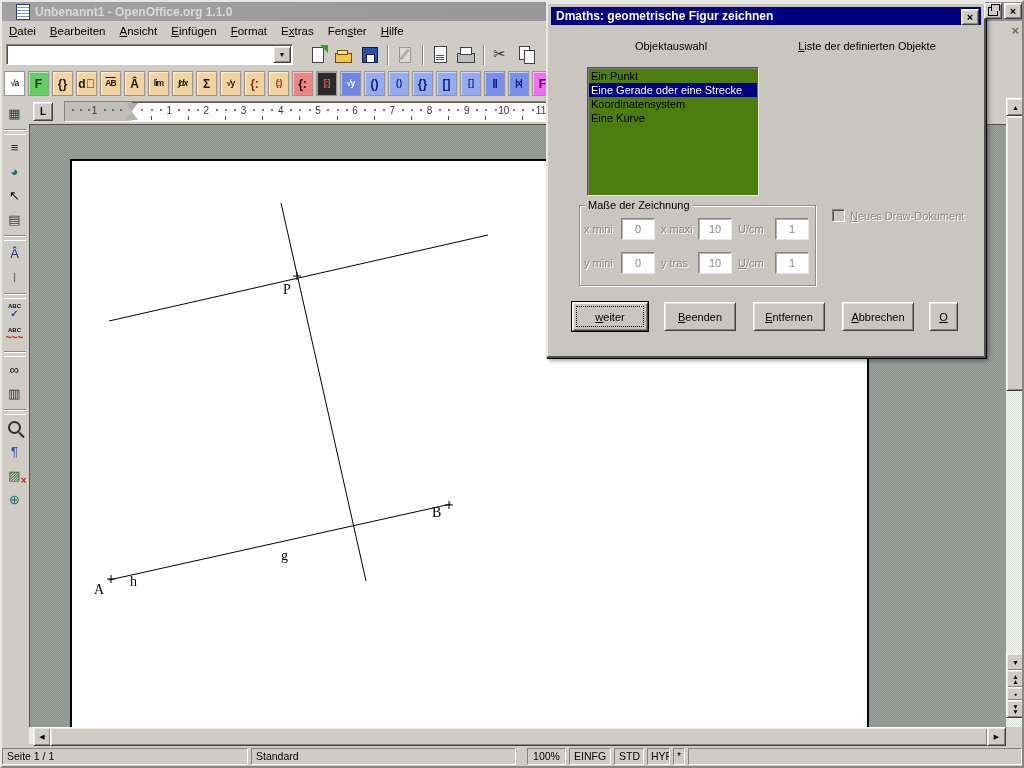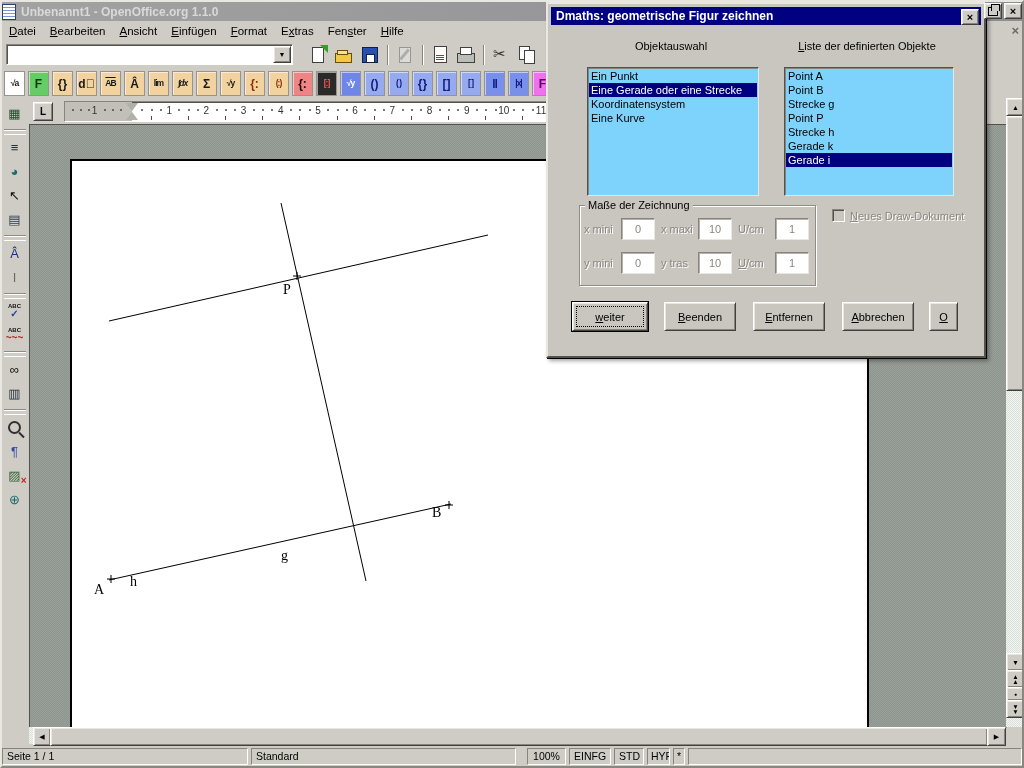--- a/index.html
+++ b/index.html
@@ -12,21 +12,21 @@
   .sunk{border:1px solid;border-color:#87837d #ffffff #ffffff #87837d;
         box-shadow:inset 1px 1px 0 #55524d}
 
   
   .frame{position:absolute;inset:0;border:2px solid;
          border-color:#e9e7e2 #8a8781 #8a8781 #e9e7e2;pointer-events:none;z-index:40}
 
   
   .titlebar{position:absolute;left:2px;top:2px;right:2px;height:19px;
             background:linear-gradient(90deg,#a2a2a2,#8e8e92);
-            display:flex;align-items:center;padding-left:0;
+            display:flex;align-items:center;padding-left:14px;
             color:#d9d9d9;font-weight:bold;font-size:12px;white-space:nowrap}
   .docicon{width:12px;height:14px;margin-right:5px;border:1px solid #28406e;flex:none;
            background:repeating-linear-gradient(180deg,#ffffff 0 2px,#7b97d6 2px 3px)}
   .tbbtns{position:absolute;top:0;right:2px;display:flex;gap:2px}
   .tbbtn{width:16px;height:14px;display:flex;align-items:center;justify-content:center;
          font-size:11px;font-weight:bold;color:#000}
   .restore-sq{position:relative;width:8px;height:7px;border:1px solid #000;background:#cfccc5}
   .restore-sq::before{content:"";position:absolute;left:2px;top:-4px;width:7px;height:6px;
          border:1px solid #000;border-bottom:none;background:#cfccc5}
 
@@ -169,21 +169,21 @@
   
   .dialog{position:absolute;left:546px;top:2px;width:436px;height:352px;background:#c9c6c0;
         border:2px solid;border-color:#e9e7e2 #55524d #55524d #e9e7e2;
         box-shadow:1px 1px 0 #000,3px 3px 4px rgba(0,0,0,.35);z-index:30;font-size:11px}
   .dlg-title{position:absolute;left:3px;top:3px;right:3px;height:18px;background:#000080;
         color:#fff;font-weight:bold;font-size:12px;display:flex;align-items:center;
         padding-left:5px}
   .dlg-close{position:absolute;right:2px;top:2px;width:16px;height:14px;display:flex;
         align-items:center;justify-content:center;font-size:11px;font-weight:bold;color:#000}
   .dlg-label{position:absolute;text-align:center;color:#000}
-  .dlg-list{position:absolute;top:63px;height:125px;background:#7dd3fc;padding:1px;
+  .dlg-list{position:absolute;top:63px;height:125px;background:#4d7c0f;padding:1px;
         overflow:hidden;border:1px solid;border-color:#55524d #e9e7e2 #e9e7e2 #55524d;
         box-shadow:inset 1px 1px 0 #87837d}
   .lbxitem{height:14px;line-height:14px;padding:0 2px;white-space:nowrap}
   .lbxitem.sel{background:#000080;color:#fff}
   .dlg-group{position:absolute;left:31px;top:201px;width:235px;height:79px;
         border:1px solid #908c85;box-shadow:inset 1px 1px 0 #fff,1px 1px 0 #fff}
   .dlg-group-title{position:absolute;top:-7px;left:5px;background:#c9c6c0;padding:0 3px;
         color:#000}
   .mg-row{position:absolute;left:4px;display:flex;align-items:center;height:24px}
   .mg-row1{top:11px}.mg-row2{top:45px}
@@ -467,29 +467,20 @@
     </div>
   </div>
   <div class="dlg-label" style="left:39px;width:168px;top:36px">Objektauswahl</div>
   <div class="dlg-label" style="left:236px;width:166px;top:36px"><u>L</u>iste der definierten Objekte</div>
   <div class="dlg-list" id="list-object-types" style="left:39px;width:168px">
       <div class="lbxitem">Ein Punkt</div>
       <div class="lbxitem sel">Eine Gerade oder eine Strecke</div>
       <div class="lbxitem">Koordinatensystem</div>
       <div class="lbxitem">Eine Kurve</div>
     </div>
-  <div class="dlg-list" id="list-defined-objects" style="left:236px;width:166px">
-      <div class="lbxitem">Point A</div>
-      <div class="lbxitem">Point B</div>
-      <div class="lbxitem">Strecke g</div>
-      <div class="lbxitem">Point P</div>
-      <div class="lbxitem">Strecke h</div>
-      <div class="lbxitem">Gerade k</div>
-      <div class="lbxitem sel">Gerade i</div>
-    </div>
 
   <div class="dlg-group">
     <span class="dlg-group-title">Maße der Zeichnung</span>
     <div class="mg-row mg-row1" id="mg-row1">
         <span class="dlabel">x mini</span>
         <div class="dfield">0</div>
         <span class="dlabel">x maxi</span>
         <div class="dfield">10</div>
         <span class="dlabel">U/cm</span>
         <div class="dfield">1</div>

